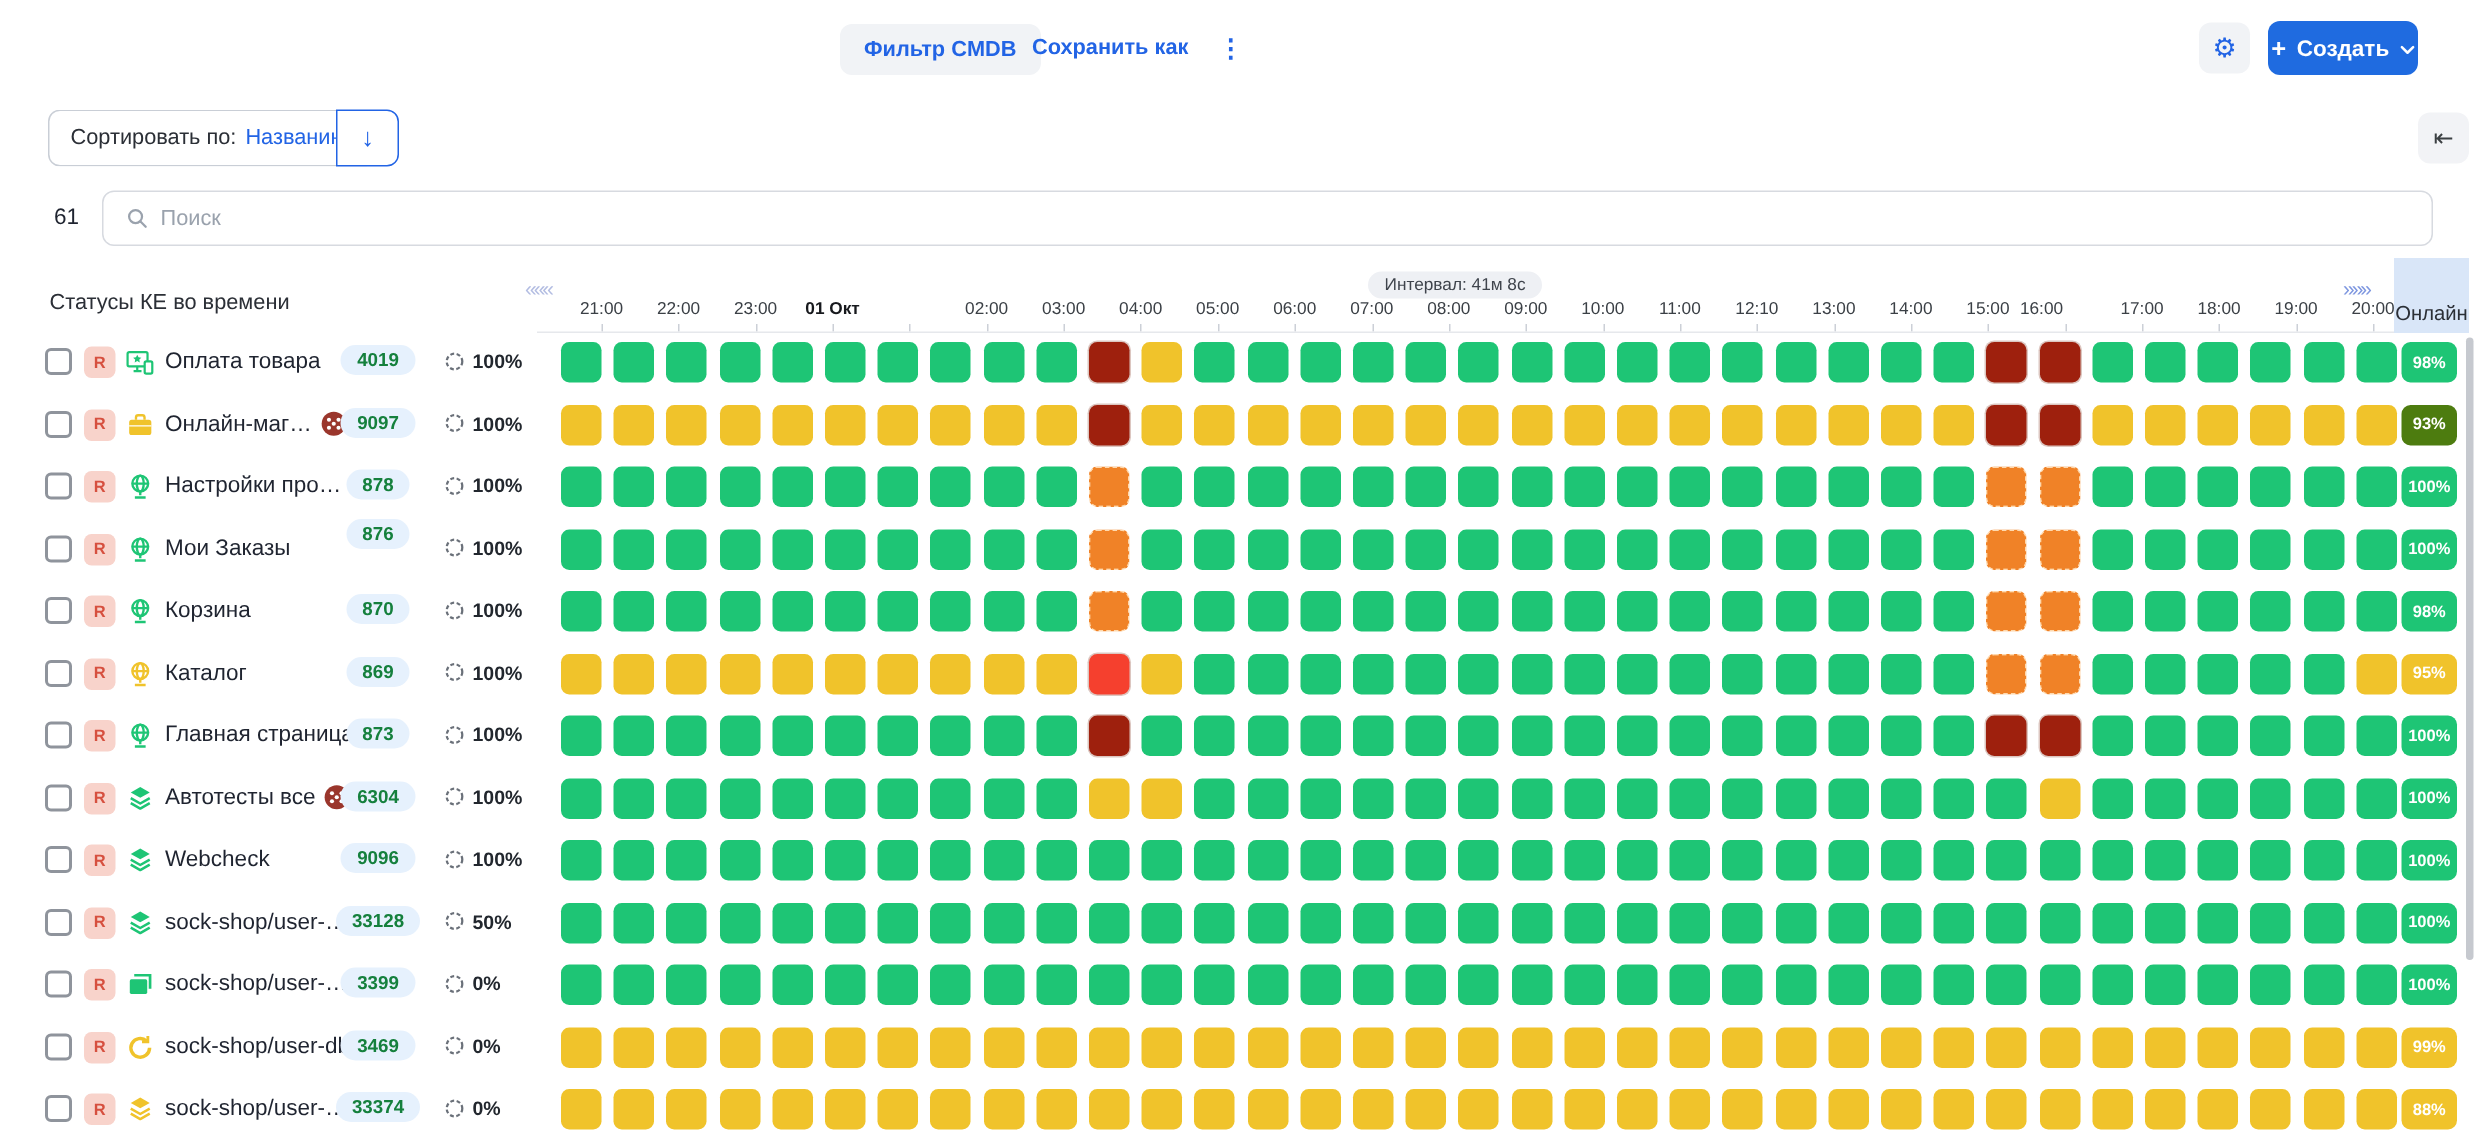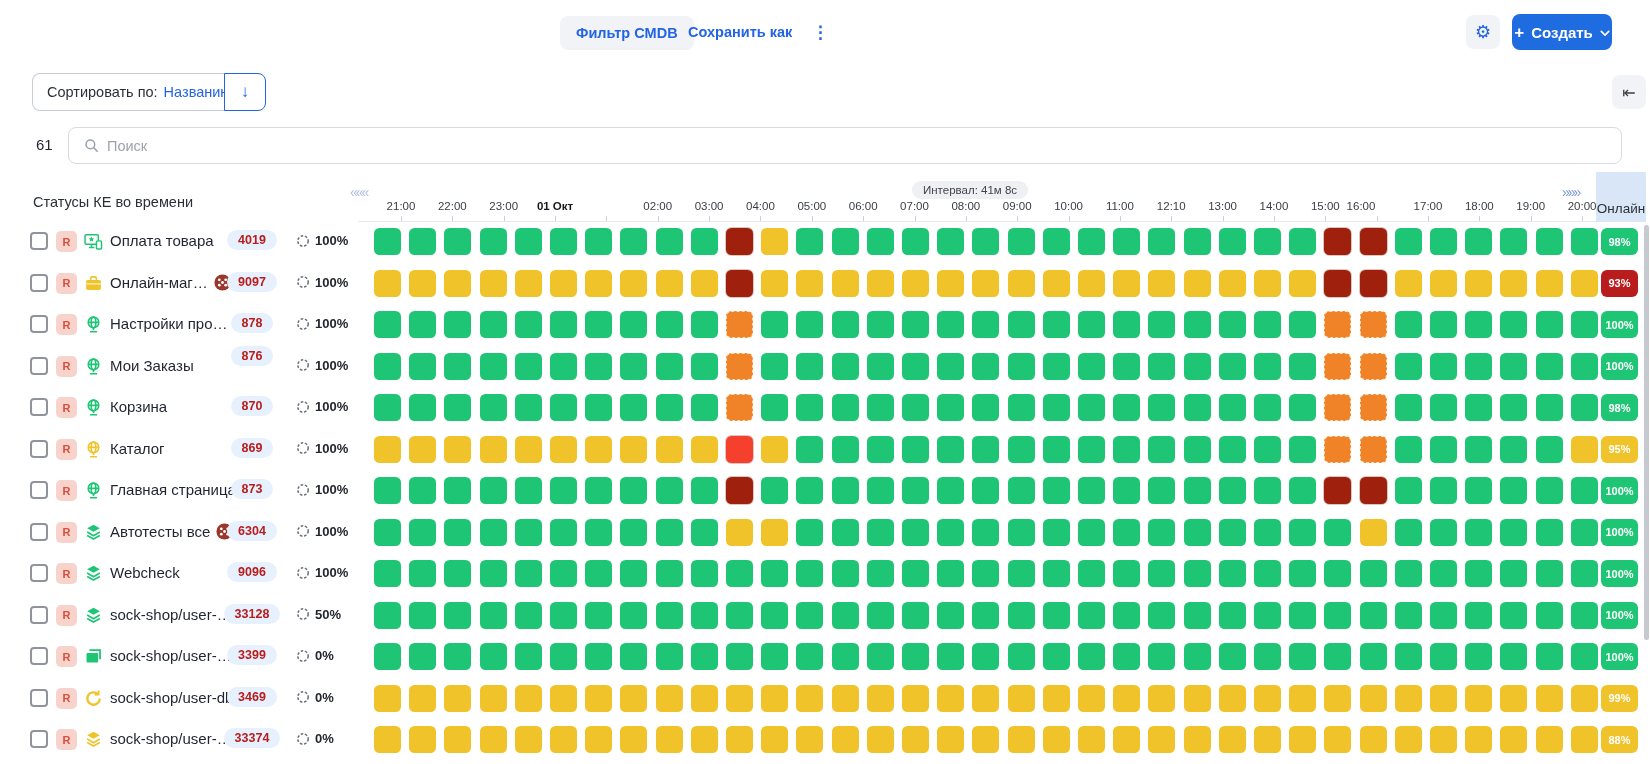--- a/index.html
+++ b/index.html
@@ -41,21 +41,21 @@
   .hour-label.bold{font-weight:700;color:#17191d;}
   .tick{position:absolute;top:44px;width:1px;height:5px;background:#ccd0d7;}
   .baseline{position:absolute;left:358px;top:49px;width:1238px;height:1px;background:#e6e8ec;}
   .online-head{position:absolute;left:1596px;top:0;width:50px;height:50px;background:#d9e6f8;display:flex;align-items:flex-end;justify-content:center;padding-bottom:6px;box-sizing:border-box;font-size:13.5px;color:#2b2f36;}
   
   .row-check{position:absolute;left:30px;width:18px;height:18px;border:2px solid #8f949c;border-radius:4px;background:#fff;box-sizing:border-box;cursor:pointer;}
   .r-badge{position:absolute;left:56px;width:21px;height:21px;background:#f8d3cb;border-radius:5px;display:flex;align-items:center;justify-content:center;font-size:11px;font-weight:700;color:#d6503f;}
   .ci-icon{position:absolute;left:84px;width:19px;height:19px;display:flex;}
   .ci-name{position:absolute;left:110px;font-size:15px;color:#1f2430;white-space:nowrap;display:flex;align-items:center;gap:6px;cursor:pointer;}
   .count-wrap{position:absolute;left:212px;width:80px;display:flex;justify-content:center;}
-  .count-pill{background:#e6f1fd;border-radius:11px;padding:3px 11px;font-size:12.5px;font-weight:600;color:#b91c1c;cursor:pointer;}
+  .count-pill{background:#e6f1fd;border-radius:11px;padding:3px 11px;font-size:12.5px;font-weight:600;color:#15803d;cursor:pointer;}
   .gauge-wrap{position:absolute;left:296px;display:flex;align-items:center;gap:5px;}
   .gauge-pct{font-size:13px;font-weight:600;color:#22272e;}
   .cell{position:absolute;width:27px;height:27px;border-radius:5.5px;box-sizing:border-box;cursor:pointer;}
   .online-badge{position:absolute;left:1601px;width:37px;height:27px;border-radius:6px;display:flex;align-items:center;justify-content:center;font-size:11px;font-weight:700;color:#fff;}
   .scroll-thumb{position:absolute;left:1644px;top:53px;width:5px;height:415px;background:#c6c9cf;border-radius:3px;cursor:pointer;}
 </style>
 </head>
 <body>
 
 <div class="canvas">
@@ -286,21 +286,21 @@
         <div class="cell" style="left: 1254px; top: 97.75px; background: rgb(240, 195, 43);"></div>
         <div class="cell" style="left: 1289.2px; top: 97.75px; background: rgb(240, 195, 43);"></div>
         <div class="cell" style="left: 1324.4px; top: 97.75px; background: rgb(158, 32, 13); box-shadow: rgb(220, 198, 192) 0px 0px 0px 1px;"></div>
         <div class="cell" style="left: 1359.6px; top: 97.75px; background: rgb(158, 32, 13); box-shadow: rgb(220, 198, 192) 0px 0px 0px 1px;"></div>
         <div class="cell" style="left: 1394.8px; top: 97.75px; background: rgb(240, 195, 43);"></div>
         <div class="cell" style="left: 1430px; top: 97.75px; background: rgb(240, 195, 43);"></div>
         <div class="cell" style="left: 1465.2px; top: 97.75px; background: rgb(240, 195, 43);"></div>
         <div class="cell" style="left: 1500.4px; top: 97.75px; background: rgb(240, 195, 43);"></div>
         <div class="cell" style="left: 1535.6px; top: 97.75px; background: rgb(240, 195, 43);"></div>
         <div class="cell" style="left: 1570.8px; top: 97.75px; background: rgb(240, 195, 43);"></div>
-        <div class="online-badge" style="top: 97.75px; background: #b91c1c;">93%</div>
+        <div class="online-badge" style="top: 97.75px; background: #4d7c0f;">93%</div>
         <div class="row-check" style="top: 143px;"></div>
         <div class="r-badge" style="top: 142px;">R</div>
         <div class="ci-icon" style="top: 143px;">
           <svg width="19" height="19" viewBox="0 0 18 18">
             <g fill="none" stroke="#1ec575" stroke-width="1.5">
               <circle cx="9" cy="7" r="5"></circle>
               <ellipse cx="9" cy="7" rx="2.2" ry="5"></ellipse>
               <path d="M4.2 7h9.6M9 12v2.3M5.6 15.8h6.8"></path>
             </g>
           </svg>

